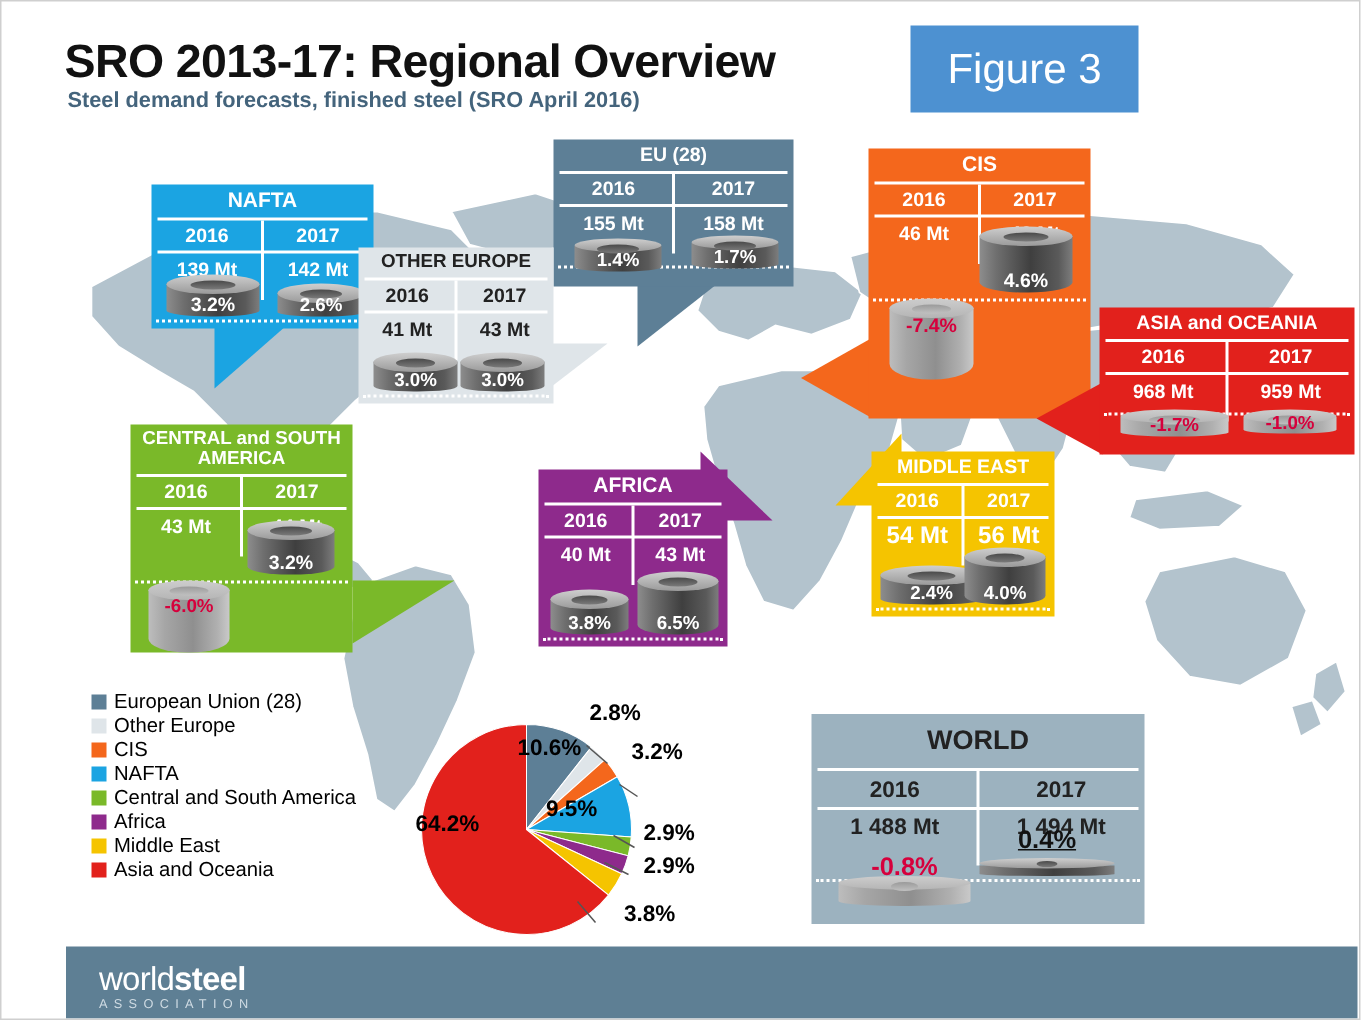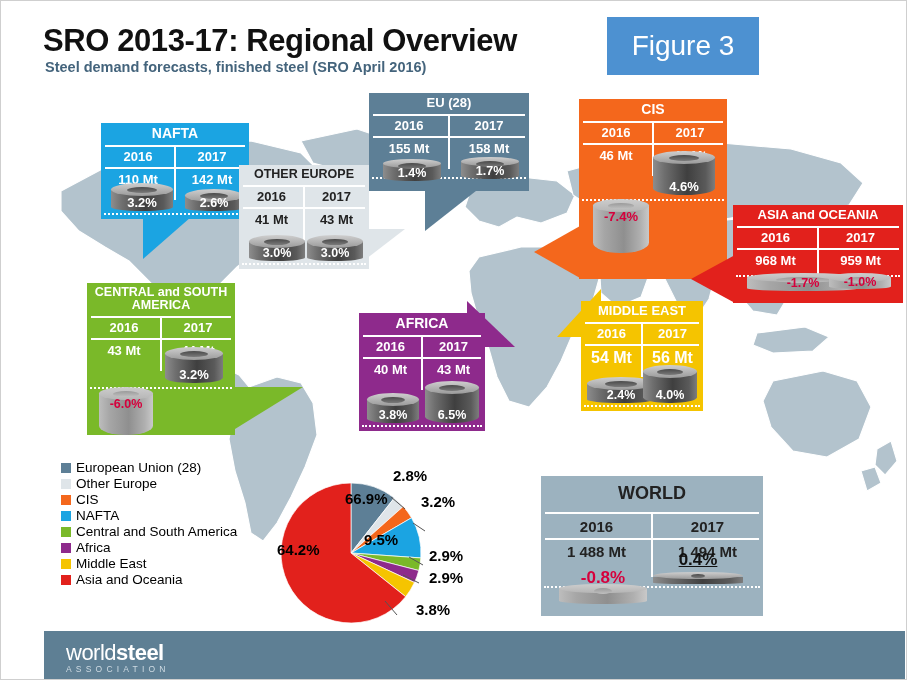--- a/index.html
+++ b/index.html
@@ -162,21 +162,21 @@
   <div class="box" id="box-nafta" style="left:100px;top:122px;width:148px;background:#1ba4e2;height:96px;">
     <div class="bhead" style="font-size:14px;">NAFTA</div>
     <div class="ruleh"></div>
     <div class="yrrow" style="font-size:13px;">
       <div>2016</div>
       <div>2017</div>
     </div>
     <div class="ruleh"></div>
     <div class="mtrow" style="font-size:13px;">
       <div class="vdiv"></div>
-      <div>110 Mt</div>
+      <div>139 Mt</div>
       <div>142 Mt</div>
     </div>
     <div class="baseline" style="bottom:4px;"></div>
     <div class="coin" style="left:10px;bottom:4px;width:62px;height:32px;">
       <div class="body"></div>
         <div class="top"></div>
         <div class="hole"></div>
       <div class="lbl" style="font-size:13px;">3.2%</div>
     </div>
     <div class="coin" style="left:84px;bottom:4px;width:58px;height:26px;">
@@ -253,21 +253,21 @@
       <div>2016</div>
       <div>2017</div>
     </div>
     <div class="ruleh"></div>
     <div class="mtrow" style="font-size:13px;">
       <div class="vdiv"></div>
       <div>968 Mt</div>
       <div>959 Mt</div>
     </div>
     <div class="baseline" style="bottom:26px;"></div>
-    <div class="coin neg flat" style="left:14px;bottom:8px;width:72px;height:22px;padding-left:40px;">
+    <div class="coin neg flat" style="left:14px;bottom:8px;width:72px;height:22px;">
       <div class="body"></div>
         <div class="top"></div>
         <div class="hole"></div>
       <div class="lbl" style="font-size:12.5px;top:3px;">-1.7%</div>
     </div>
     <div class="coin neg flat" style="left:96px;bottom:10px;width:62px;height:20px;">
       <div class="body"></div>
         <div class="top"></div>
         <div class="hole"></div>
       <div class="lbl" style="font-size:12.5px;top:2px;">-1.0%</div>
@@ -436,21 +436,21 @@
         <path d="M 78 74 L 132.67 117.72 A 70 70 0 1 1 78.00 4.00 Z" fill="#e2211c" stroke="#ffffff" stroke-width="0.7"></path>
         <line x1="118" y1="18" x2="132" y2="30" stroke="#555" stroke-width="1"></line>
         <line x1="140" y1="44" x2="152" y2="52" stroke="#555" stroke-width="1"></line>
         <line x1="136" y1="78" x2="150" y2="86" stroke="#555" stroke-width="1"></line>
         <line x1="130" y1="96" x2="146" y2="104" stroke="#555" stroke-width="1"></line>
         <line x1="112" y1="122" x2="124" y2="136" stroke="#555" stroke-width="1"></line>
       </svg>
   </div>
 
   <div class="pielabel" style="left:392px;top:466px;">2.8%</div>
-  <div class="pielabel" style="left:344px;top:489px;">66.9%</div>
+  <div class="pielabel" style="left:344px;top:489px;">10.6%</div>
   <div class="pielabel" style="left:420px;top:492px;">3.2%</div>
   <div class="pielabel" style="left:363px;top:530px;">9.5%</div>
   <div class="pielabel" style="left:428px;top:546px;">2.9%</div>
   <div class="pielabel" style="left:428px;top:568px;">2.9%</div>
   <div class="pielabel" style="left:415px;top:600px;">3.8%</div>
   <div class="pielabel" style="left:276px;top:540px;">64.2%</div>
 
   <div id="footer">
     <div id="logo">
       <div>

